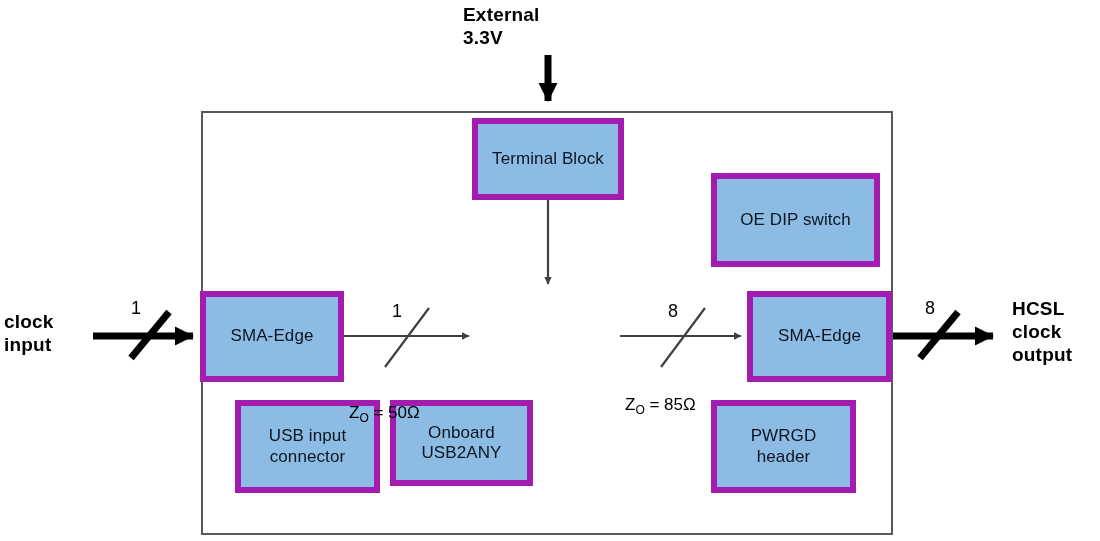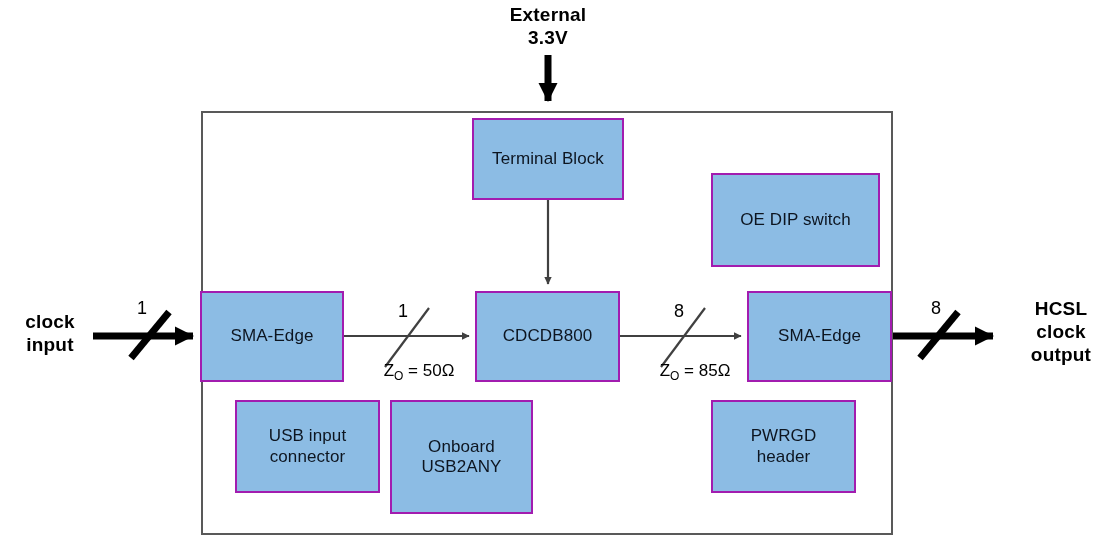--- a/index.html
+++ b/index.html
@@ -28,50 +28,51 @@
     border: 2px solid #595959;
     box-sizing: border-box;
     background: transparent;
   }
 
   
   .block {
     position: absolute;
     box-sizing: border-box;
     background: #8CBCE4;
-    border: 2px solid #a21caf;
+    border: 6px solid #a21caf;
     display: flex;
     align-items: center;
     justify-content: center;
     text-align: center;
     color: #0d1520;
     font-size: 17px;
     font-weight: 400;
     line-height: 1.2;
     letter-spacing: 0.1px;
     white-space: pre-line;
   }
 
   
   .label {
     position: absolute;
     color: #000000;
-    text-align: center;
+    text-align: left;
     white-space: pre-line;
   }
   .label.bold {
     font-weight: bold;
     font-size: 19px;
     line-height: 1.22;
     letter-spacing: 0.2px;
   }
   .label.plain {
     font-weight: 400;
     font-size: 17px;
     line-height: 1.2;
+    margin-top: 42px;
   }
   .label.buswidth {
     font-weight: 400;
     font-size: 18px;
     line-height: 1;
   }
   .label .sub {
     font-size: 12px;
     vertical-align: sub;
   }
@@ -131,28 +132,27 @@
   </svg>
 
   <div class="board-outline"></div>
 
   <div class="block" style="left:472px; top:118px; width:152px; height:82px;">Terminal Block</div>
 
   <div class="block" style="left:711px; top:173px; width:169px; height:94px;">OE DIP switch</div>
 
   <div class="block" style="left:200px; top:291px; width:144px; height:91px;">SMA-Edge</div>
 
-  <div class="block" style="left:475px; top:291px; width:145px; height:91px;">CDCDB800</div>
 
   <div class="block" style="left:747px; top:291px; width:145px; height:91px;">SMA-Edge</div>
 
   <div class="block" style="left:235px; top:400px; width:145px; height:93px;">USB input
 connector</div>
 
-  <div class="block" style="left:390px; top:400px; width:143px; height:114px;">Onboard
+  <div class="block" style="left:390px; top:400px; width:143px; height:86px;">Onboard
 USB2ANY</div>
 
   <div class="block" style="left:711px; top:400px; width:145px; height:93px;">PWRGD
 header</div>
 
   <div class="label bold" style="left:463px; top:3px; width:170px;">External
 3.3V</div>
 
   <div class="label bold" style="left:4px; top:310px; width:92px;">clock
 input</div>
@@ -164,15 +164,15 @@
   <div class="label buswidth" style="left:131px; top:299px; width:22px;">1</div>
 
   <div class="label buswidth" style="left:392px; top:302px; width:22px;">1</div>
 
   <div class="label buswidth" style="left:668px; top:302px; width:22px;">8</div>
 
   <div class="label buswidth" style="left:925px; top:299px; width:22px;">8</div>
 
   <div class="label plain" style="left:349px; top:361px; width:140px;"><span>Z</span><span class="sub">O</span><span> = </span><span>50Ω</span></div>
 
-  <div class="label plain" style="left:625px; top:361px; width:140px;"><span>Z</span><span class="sub">O</span><span> = </span><span>85Ω</span></div>
+  <div class="label plain" style="left:625px; top:353px; width:140px;"><span>Z</span><span class="sub">O</span><span> = </span><span>85Ω</span></div>
 
 </div>
 
 </body></html>

